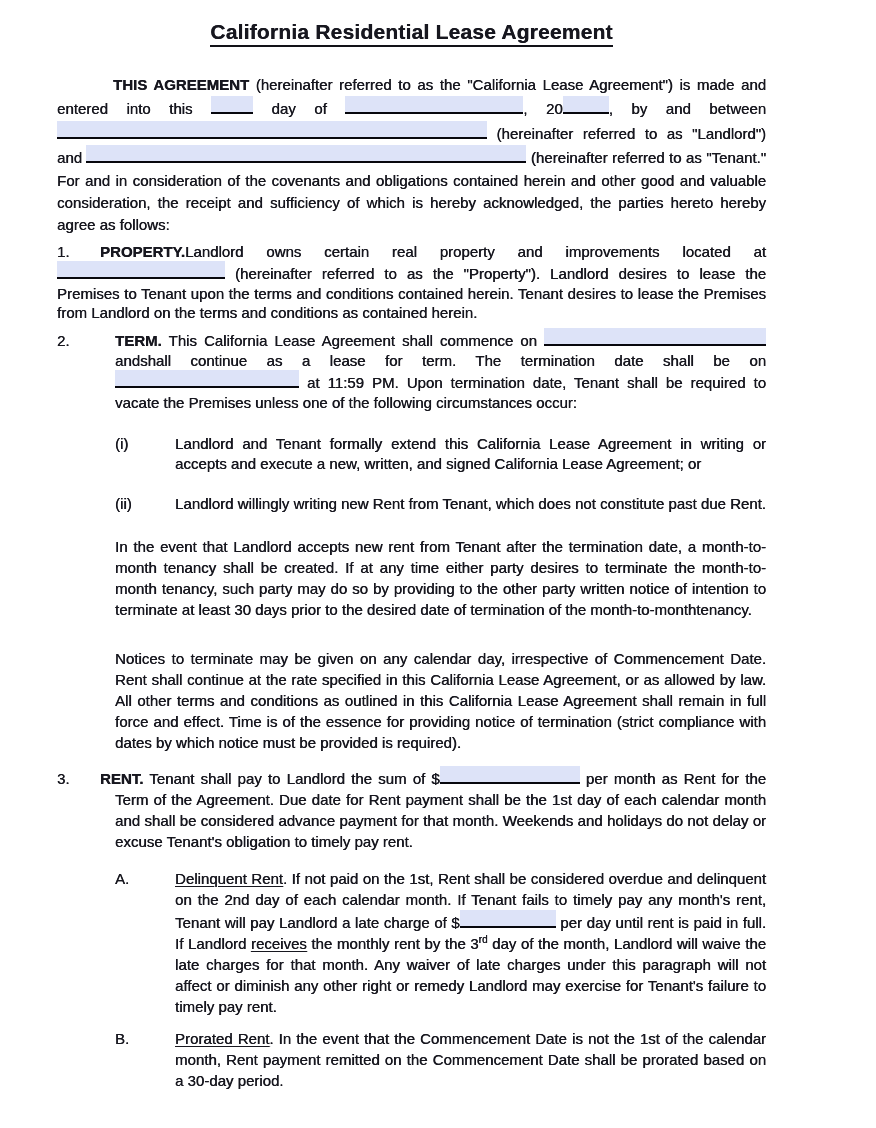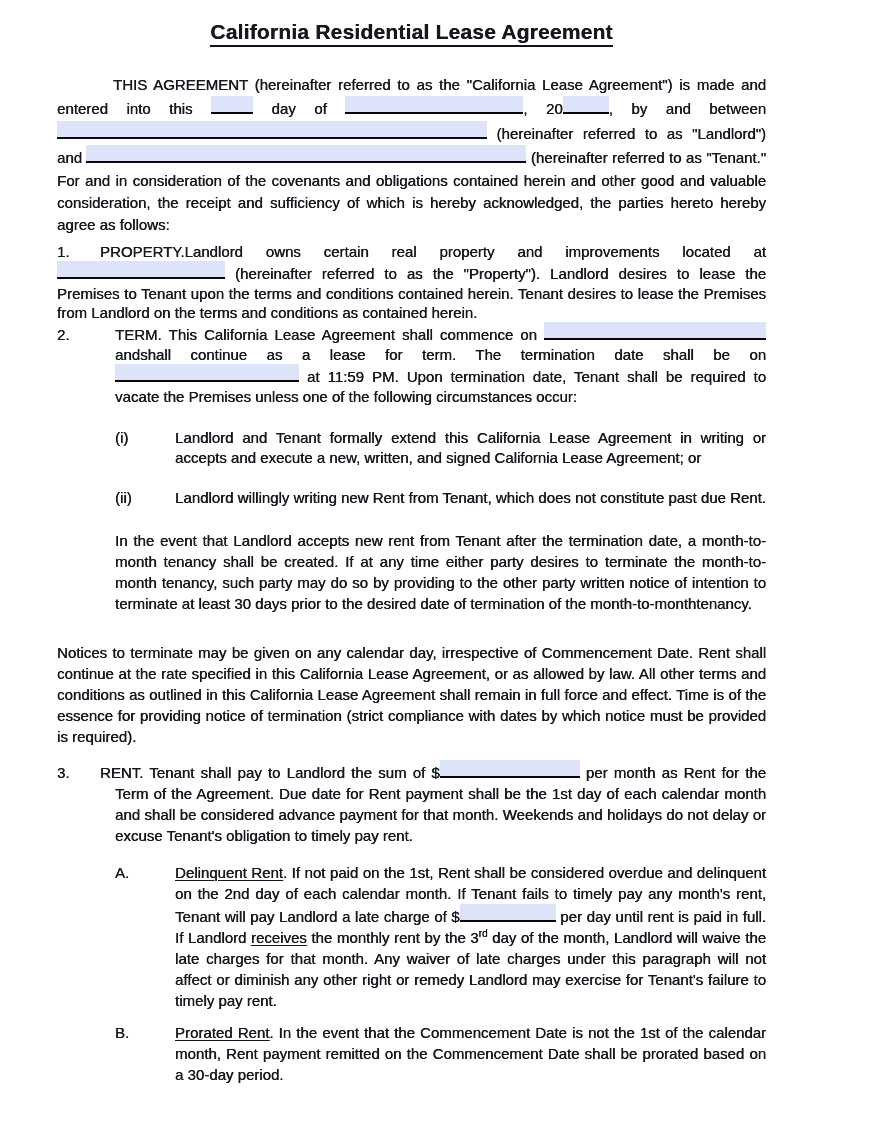--- a/index.html
+++ b/index.html
@@ -14,30 +14,30 @@
   }
   .title-wrap{text-align:center;margin:0 0 30px 0;}
   .doc-title{
     font-size:21px;font-weight:700;
     border-bottom:2.2px solid #121218;
     padding-bottom:2px;
     letter-spacing:0.2px;
   }
   p{margin:0;text-align:justify;font-size:15px;line-height:21px;}
   p[data-name="intro-paragraph"]{line-height:22.4px;text-indent:56px;margin-bottom:5px;}
-  p[data-name="section-property"]{line-height:19.4px;margin-bottom:0;}
+  p[data-name="section-property"]{line-height:19.4px;margin-bottom:6px;}
   p[data-name="section-term"]{line-height:19.4px;padding-left:58px;text-indent:-58px;margin-bottom:22px;}
   p[data-name="term-item-i"]{line-height:19.4px;padding-left:118px;text-indent:-60px;margin-bottom:21px;}
   p[data-name="term-item-ii"]{line-height:19.4px;padding-left:118px;text-indent:-60px;margin-bottom:23px;}
   p[data-name="paragraph-month-to-month"]{margin-left:58px;margin-bottom:28px;}
-  p[data-name="paragraph-notices"]{margin-bottom:13px;}
+  p[data-name="paragraph-notices"]{margin-left:58px;margin-bottom:13px;}
   p[data-name="section-rent"]{padding-left:58px;text-indent:-58px;margin-bottom:16px;}
   p[data-name="item-delinquent-rent"]{padding-left:118px;text-indent:-60px;margin-bottom:11px;}
   p[data-name="item-prorated-rent"]{padding-left:118px;text-indent:-60px;}
-  b{font-weight:400;}
+  b{font-weight:700;}
   u{text-decoration:underline;text-underline-offset:2px;}
   sup{font-size:10px;vertical-align:super;line-height:0;}
   .lbl{display:inline-block;text-indent:0;text-align:left;}
   .blank{
     display:inline-block;
     height:16px;
     background:#dde3f8;
     border-bottom:2px solid #07070d;
     vertical-align:baseline;
   }

